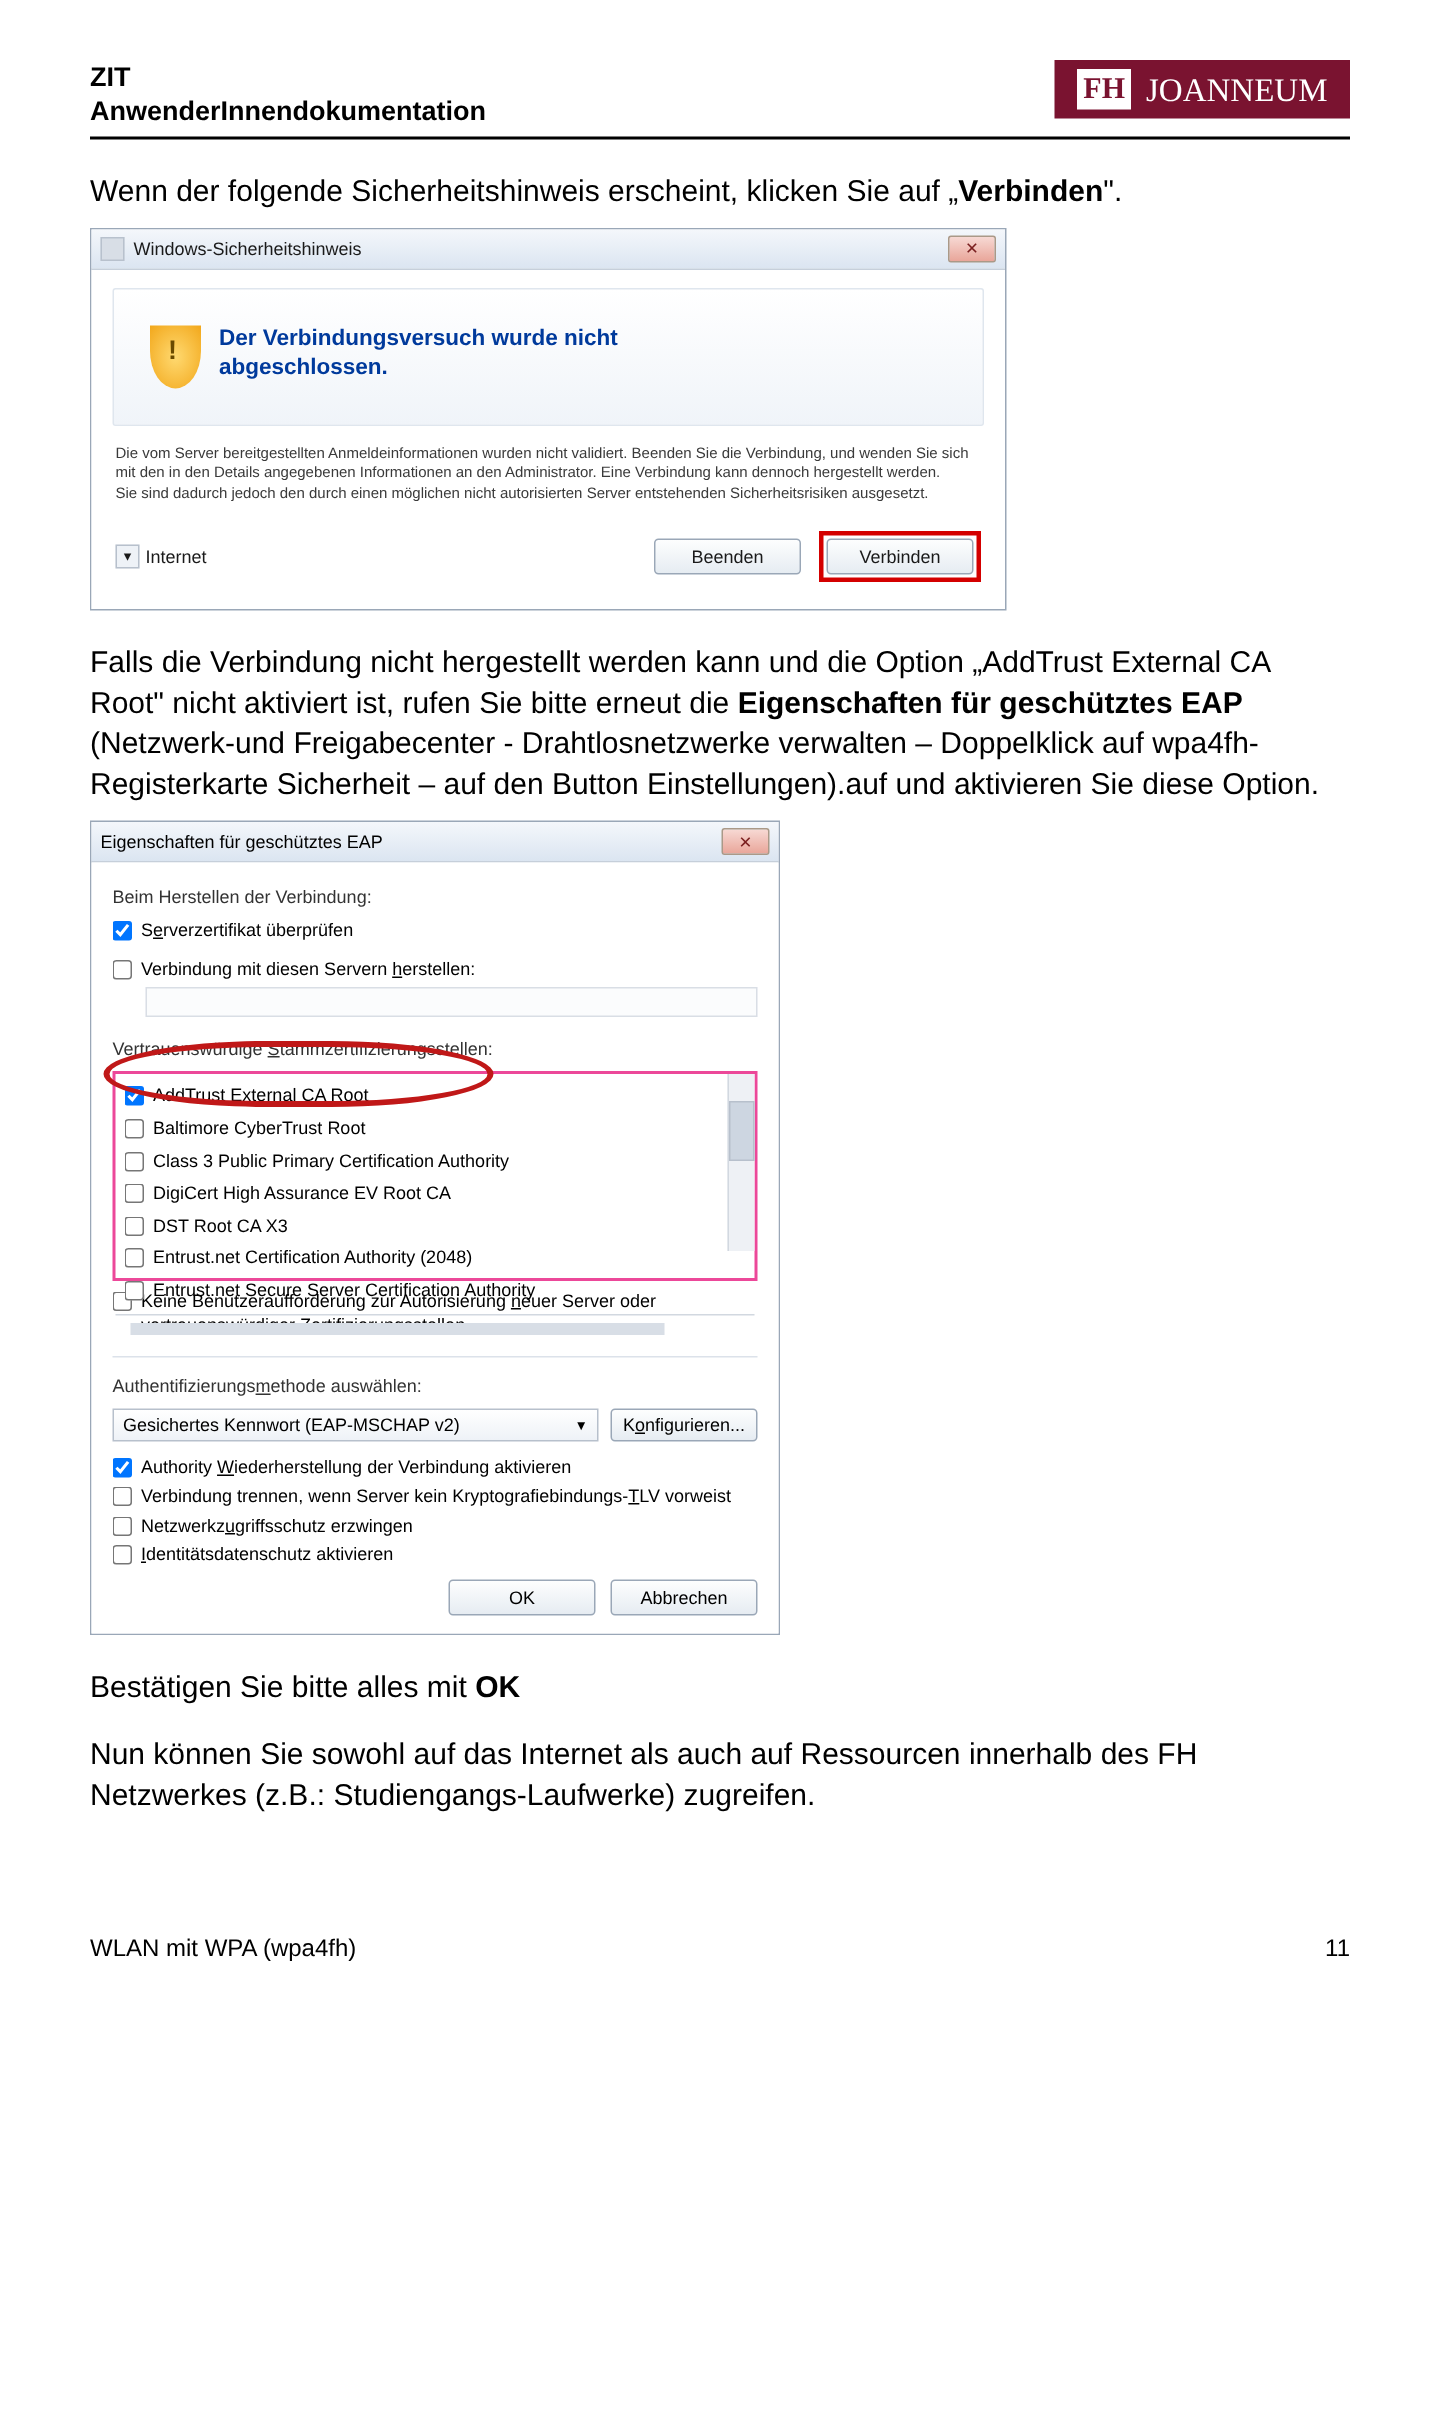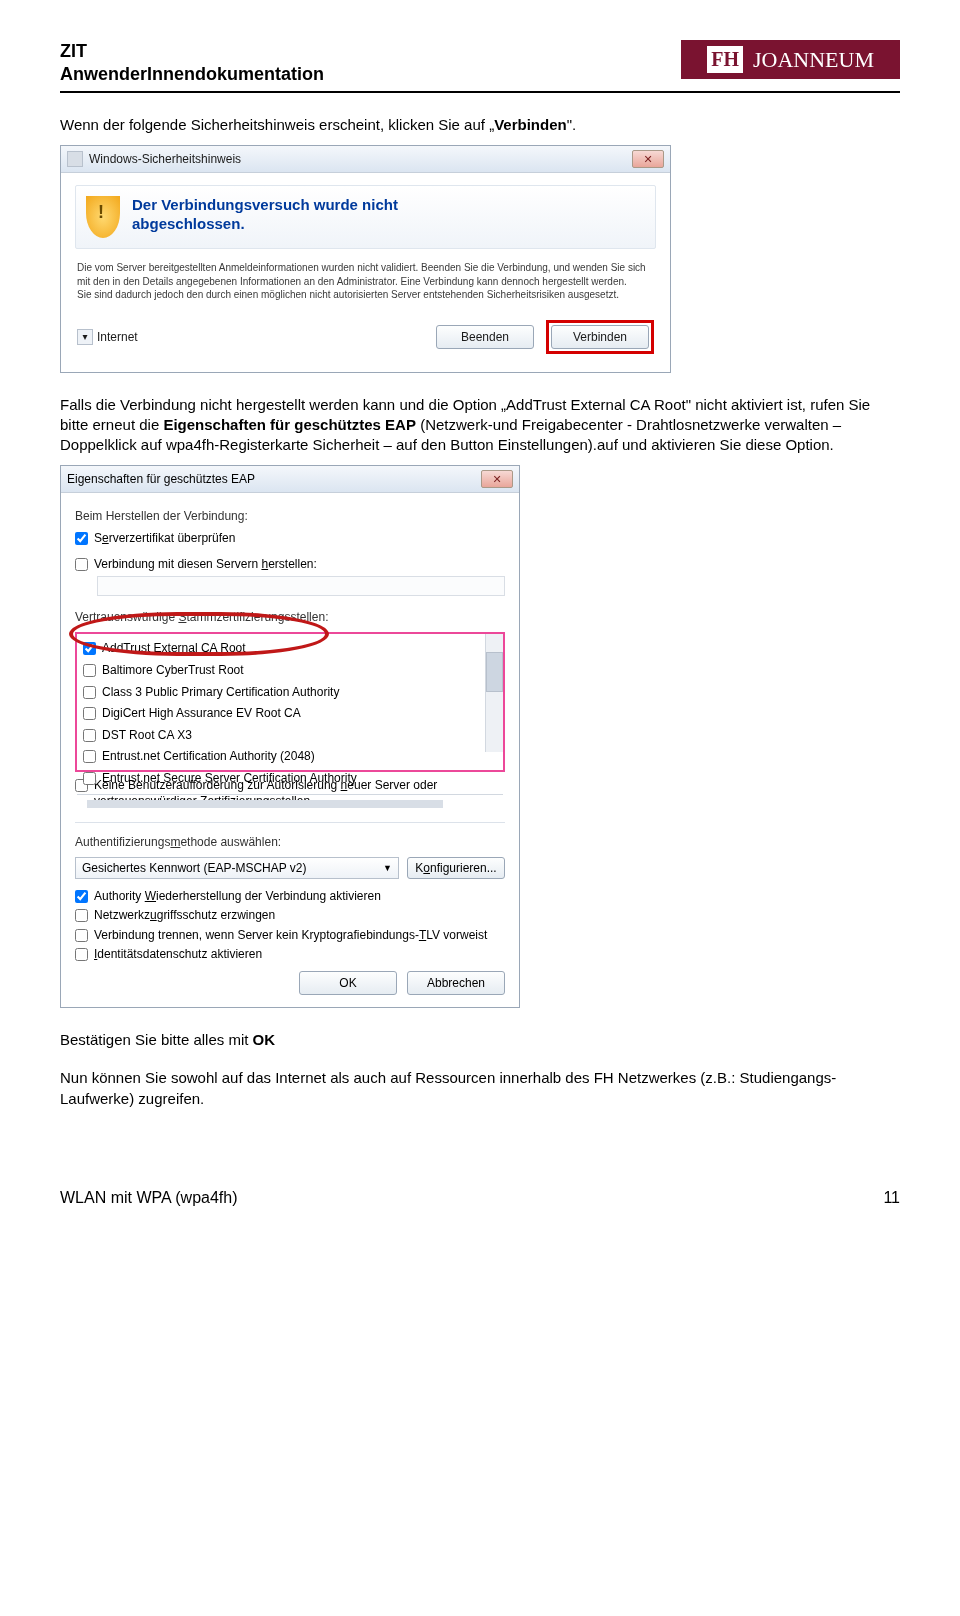--- a/index.html
+++ b/index.html
@@ -1,32 +1,32 @@
 <!DOCTYPE html>
 <html><head>
 <meta charset="utf-8">
 <style>
   * { box-sizing: border-box; margin: 0; padding: 0; }
   body { font-family: Arial, Helvetica, sans-serif; background: #fff; width: 960px; }
   .page { padding: 40px 60px 40px 60px; }
   .header { display: flex; justify-content: space-between; align-items: flex-start; border-bottom: 2px solid #000; padding-bottom: 4px; margin-bottom: 22px; }
   .header-left { font-weight: bold; font-size: 18px; line-height: 1.3; }
-  .logo { background: #7a1330; color: #fff; font-family: Georgia, serif; padding: 6px 26px; font-size: 22px; display: flex; align-items: center; gap: 4px; }
+  .logo { background: #7a1330; color: #fff; font-family: Georgia, serif; padding: 6px 15px; font-size: 22px; display: flex; align-items: center; gap: 4px; }
   .logo .fh { background: #fff; color: #7a1330; padding: 2px 4px; font-weight: bold; margin-right: 6px; font-size: 20px; }
-  .para { font-size: 15px; line-height: 1.35; margin-bottom: 10px; }
+  .para { font-size: 20px; line-height: 1.35; margin-bottom: 10px; }
   .bold { font-weight: bold; }
 
   
   .dlg { border: 1px solid #9aa7b7; background: linear-gradient(#fafcfe,#eef2f7); width: 611px; font-size: 12px; color: #1a1a1a; box-shadow: 0 0 0 1px #fff inset; margin-bottom: 22px; }
   .titlebar { display: flex; align-items: center; justify-content: space-between; padding: 4px 6px; background: linear-gradient(#f4f7fb,#dbe5f1); border-bottom: 1px solid #c6cfda; }
   .titlebar .t-left { display: flex; align-items: center; gap: 6px; }
   .sqicon { width: 16px; height: 16px; background: #d8dee6; border: 1px solid #b8c1cd; }
   .closebtn { width: 32px; height: 18px; border: 1px solid #a98; background: linear-gradient(#f7d9d4,#e9a69a); border-radius: 2px; display:flex; align-items:center; justify-content:center; font-size:11px; color:#7a1f1f; }
   .dlg-body { padding: 12px 14px 12px 14px; background: #fff; }
-  .banner { display: flex; gap: 12px; background: linear-gradient(#fff,#f0f4f9); border:1px solid #dfe6ee; padding: 10px; border-radius: 2px; }
+  .banner { display: flex; gap: 12px; background: linear-gradient(#fff,#f0f4f9); border:1px solid #dfe6ee; padding: 24px; border-radius: 2px; }
   .shield { width: 34px; height: 42px; background: radial-gradient(#ffd970, #f2a71a); border-radius: 0 0 50% 50% / 0 0 60% 60%; position: relative; }
   .shield::after { content: "!"; position: absolute; left: 12px; top: 6px; font-weight: bold; color:#6a4a00; font-size:18px; }
   .banner-text { color: #003a9c; font-weight: bold; font-size: 15px; line-height: 1.25; }
   .infotext { padding: 12px 2px 10px 2px; color: #3a3a3a; font-size: 10px; line-height: 1.35; }
   .btnrow { display: flex; align-items: center; gap: 12px; padding: 8px 2px 6px 2px; }
   .details { display:flex; align-items:center; gap:4px; }
   .chev { width:16px; height:16px; border:1px solid #b7c0cc; background:#eef2f7; display:flex; align-items:center; justify-content:center; font-size:10px; }
   .spacer { flex:1; }
   .winbtn { min-width: 98px; height: 24px; border: 1px solid #9aa7b7; background: linear-gradient(#fdfefe,#e6ecf2); border-radius: 3px; font-size: 12px; display:flex; align-items:center; justify-content:center; }
   .redbox { border: 3px solid #d40000; padding: 2px; }
@@ -194,25 +194,25 @@
             <span>nfigurieren...</span>
         </div>
       </div>
 
       <label class="chk">
           <input type="checkbox" checked="" style="">
           <span><span>Authority </span><span class="u">W</span><span>iederherstellung der Verbindung aktivieren</span></span>
         </label>
       <label class="chk">
           <input type="checkbox" style="">
+          <span><span>Verbindung trennen, wenn Server kein Kryptografiebindungs-</span><span class="u">T</span><span>LV vorweist</span></span>
+        </label>
+      <label class="chk">
+          <input type="checkbox" style="">
           <span><span>Netzwerkz</span><span class="u">u</span><span>griffsschutz erzwingen</span></span>
-        </label>
-      <label class="chk">
-          <input type="checkbox" style="">
-          <span><span>Verbindung trennen, wenn Server kein Kryptografiebindungs-</span><span class="u">T</span><span>LV vorweist</span></span>
         </label>
       <label class="chk">
           <input type="checkbox" style="">
           <span><span class="u">I</span><span>dentitätsdatenschutz aktivieren</span></span>
         </label>
 
       <div class="okrow">
         <div class="winbtn">OK</div>
         <div class="winbtn">Abbrechen</div>
       </div>

